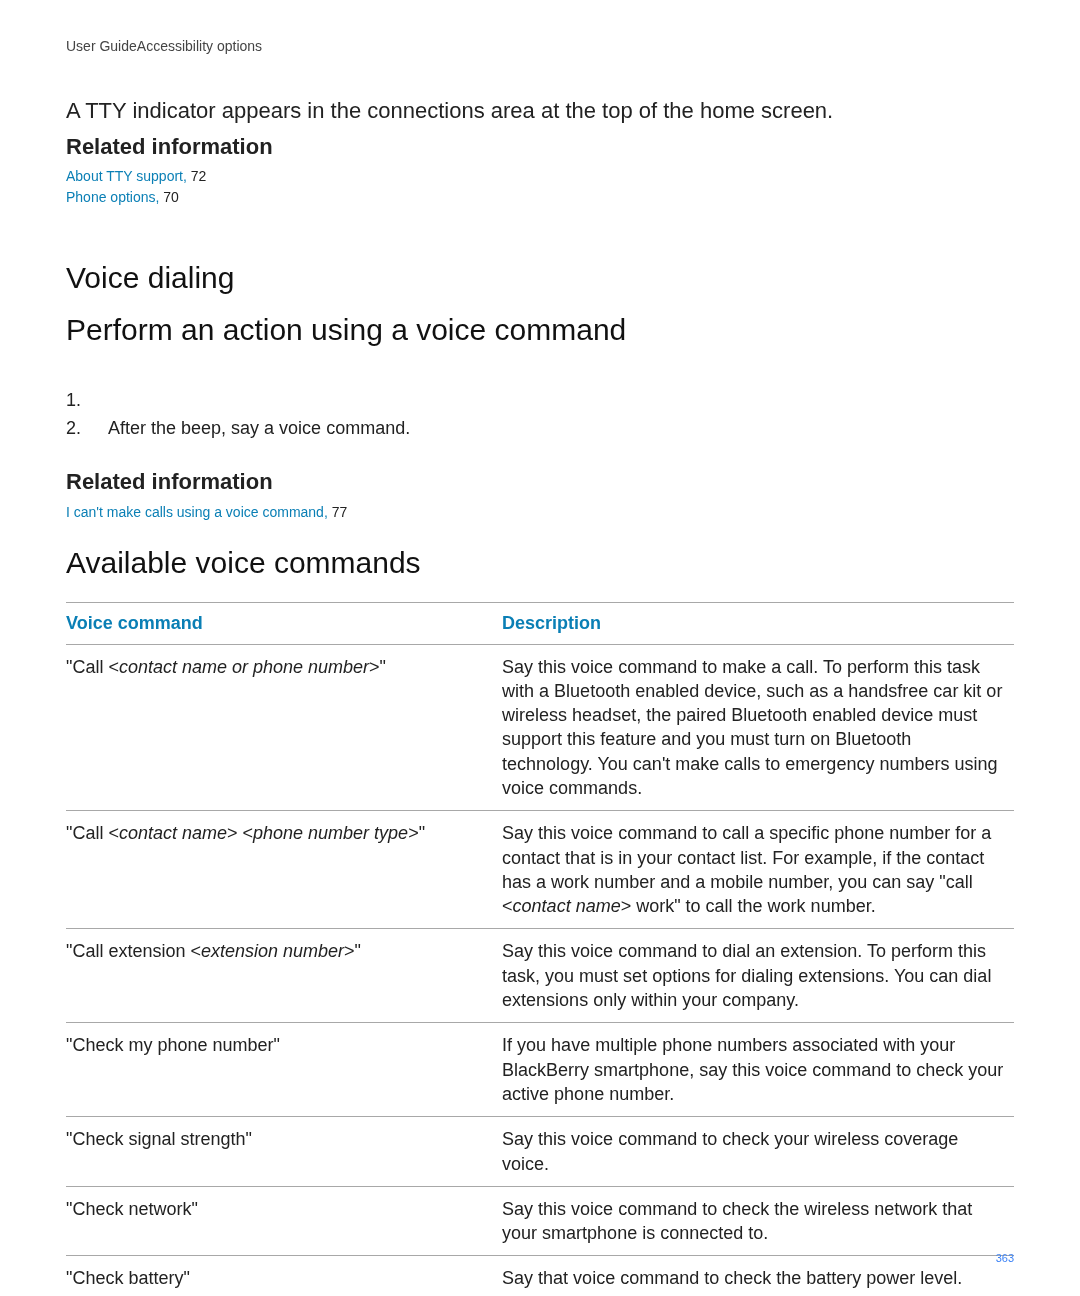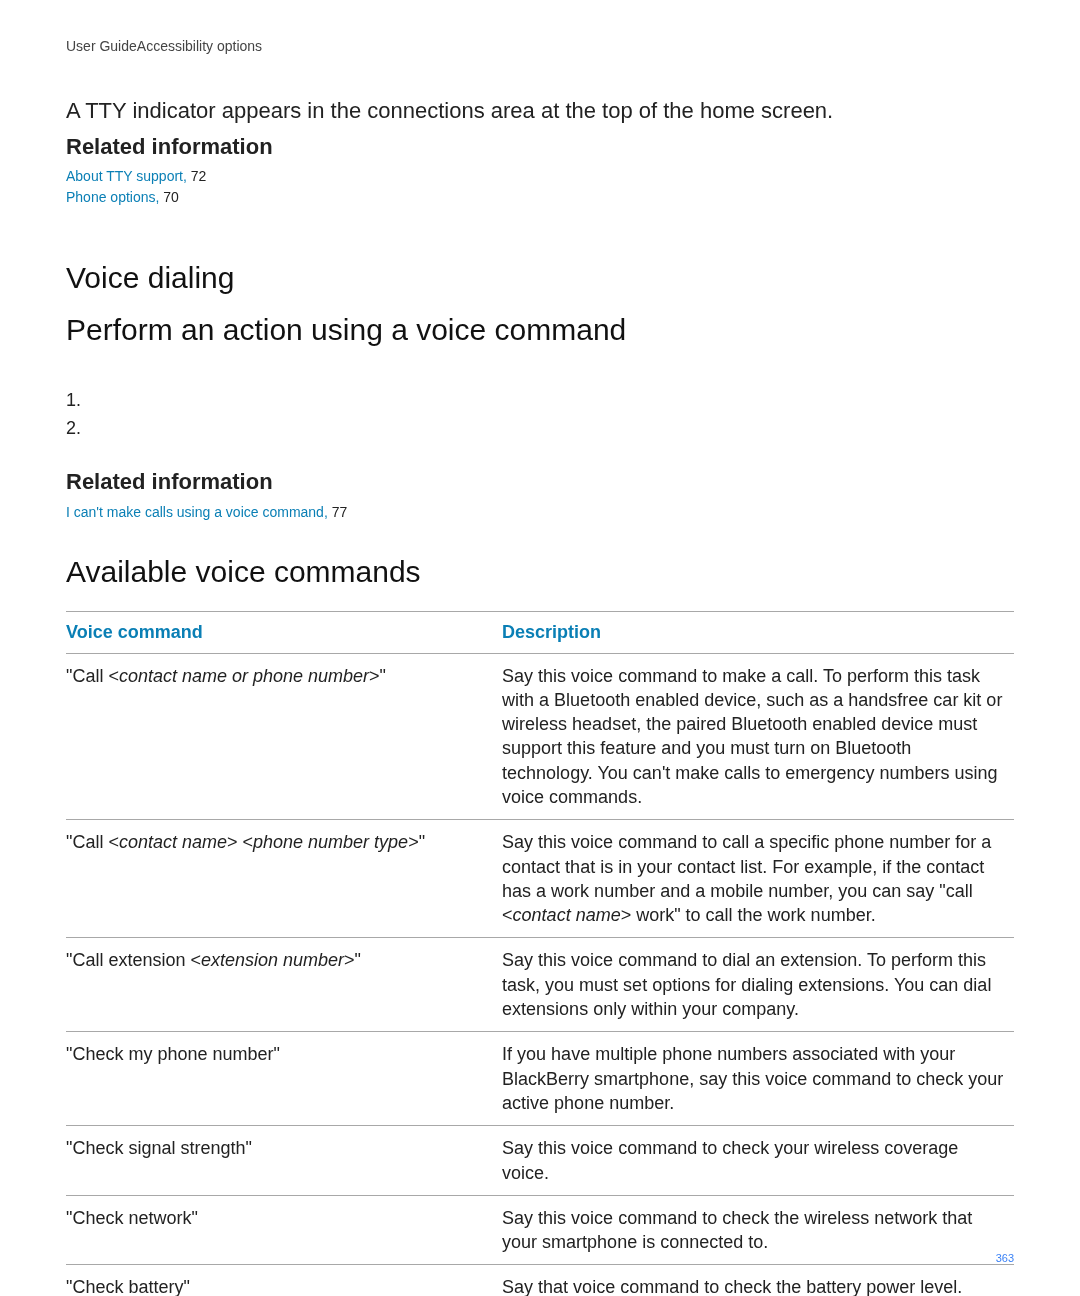--- a/index.html
+++ b/index.html
@@ -107,25 +107,26 @@
 
 <h2 class="h-large sec-gap-top">Voice dialing</h2>
 <h2 class="h-large tight">Perform an action using a voice command</h2>
 
 <ol class="steps">
   <li>
     <span class="num">1.</span>
   </li>
   <li>
     <span class="num">2.</span>
+    <span>After the beep, say a voice command.</span>
   </li>
 </ol>
 
 <p class="body-text bold">Related information</p>
-<p class="link-line" style="margin-bottom:33px">
+<p class="link-line" style="margin-bottom:24px">
   <a href="#">I can't make calls using a voice command,</a><span class="page-num"> 77</span>
 </p>
 
 <h2 class="h-large normal-gap">Available voice commands</h2>
 
 <table class="vc">
   <thead>
     <tr>
       <th>Voice command</th>
       <th>Description</th>

